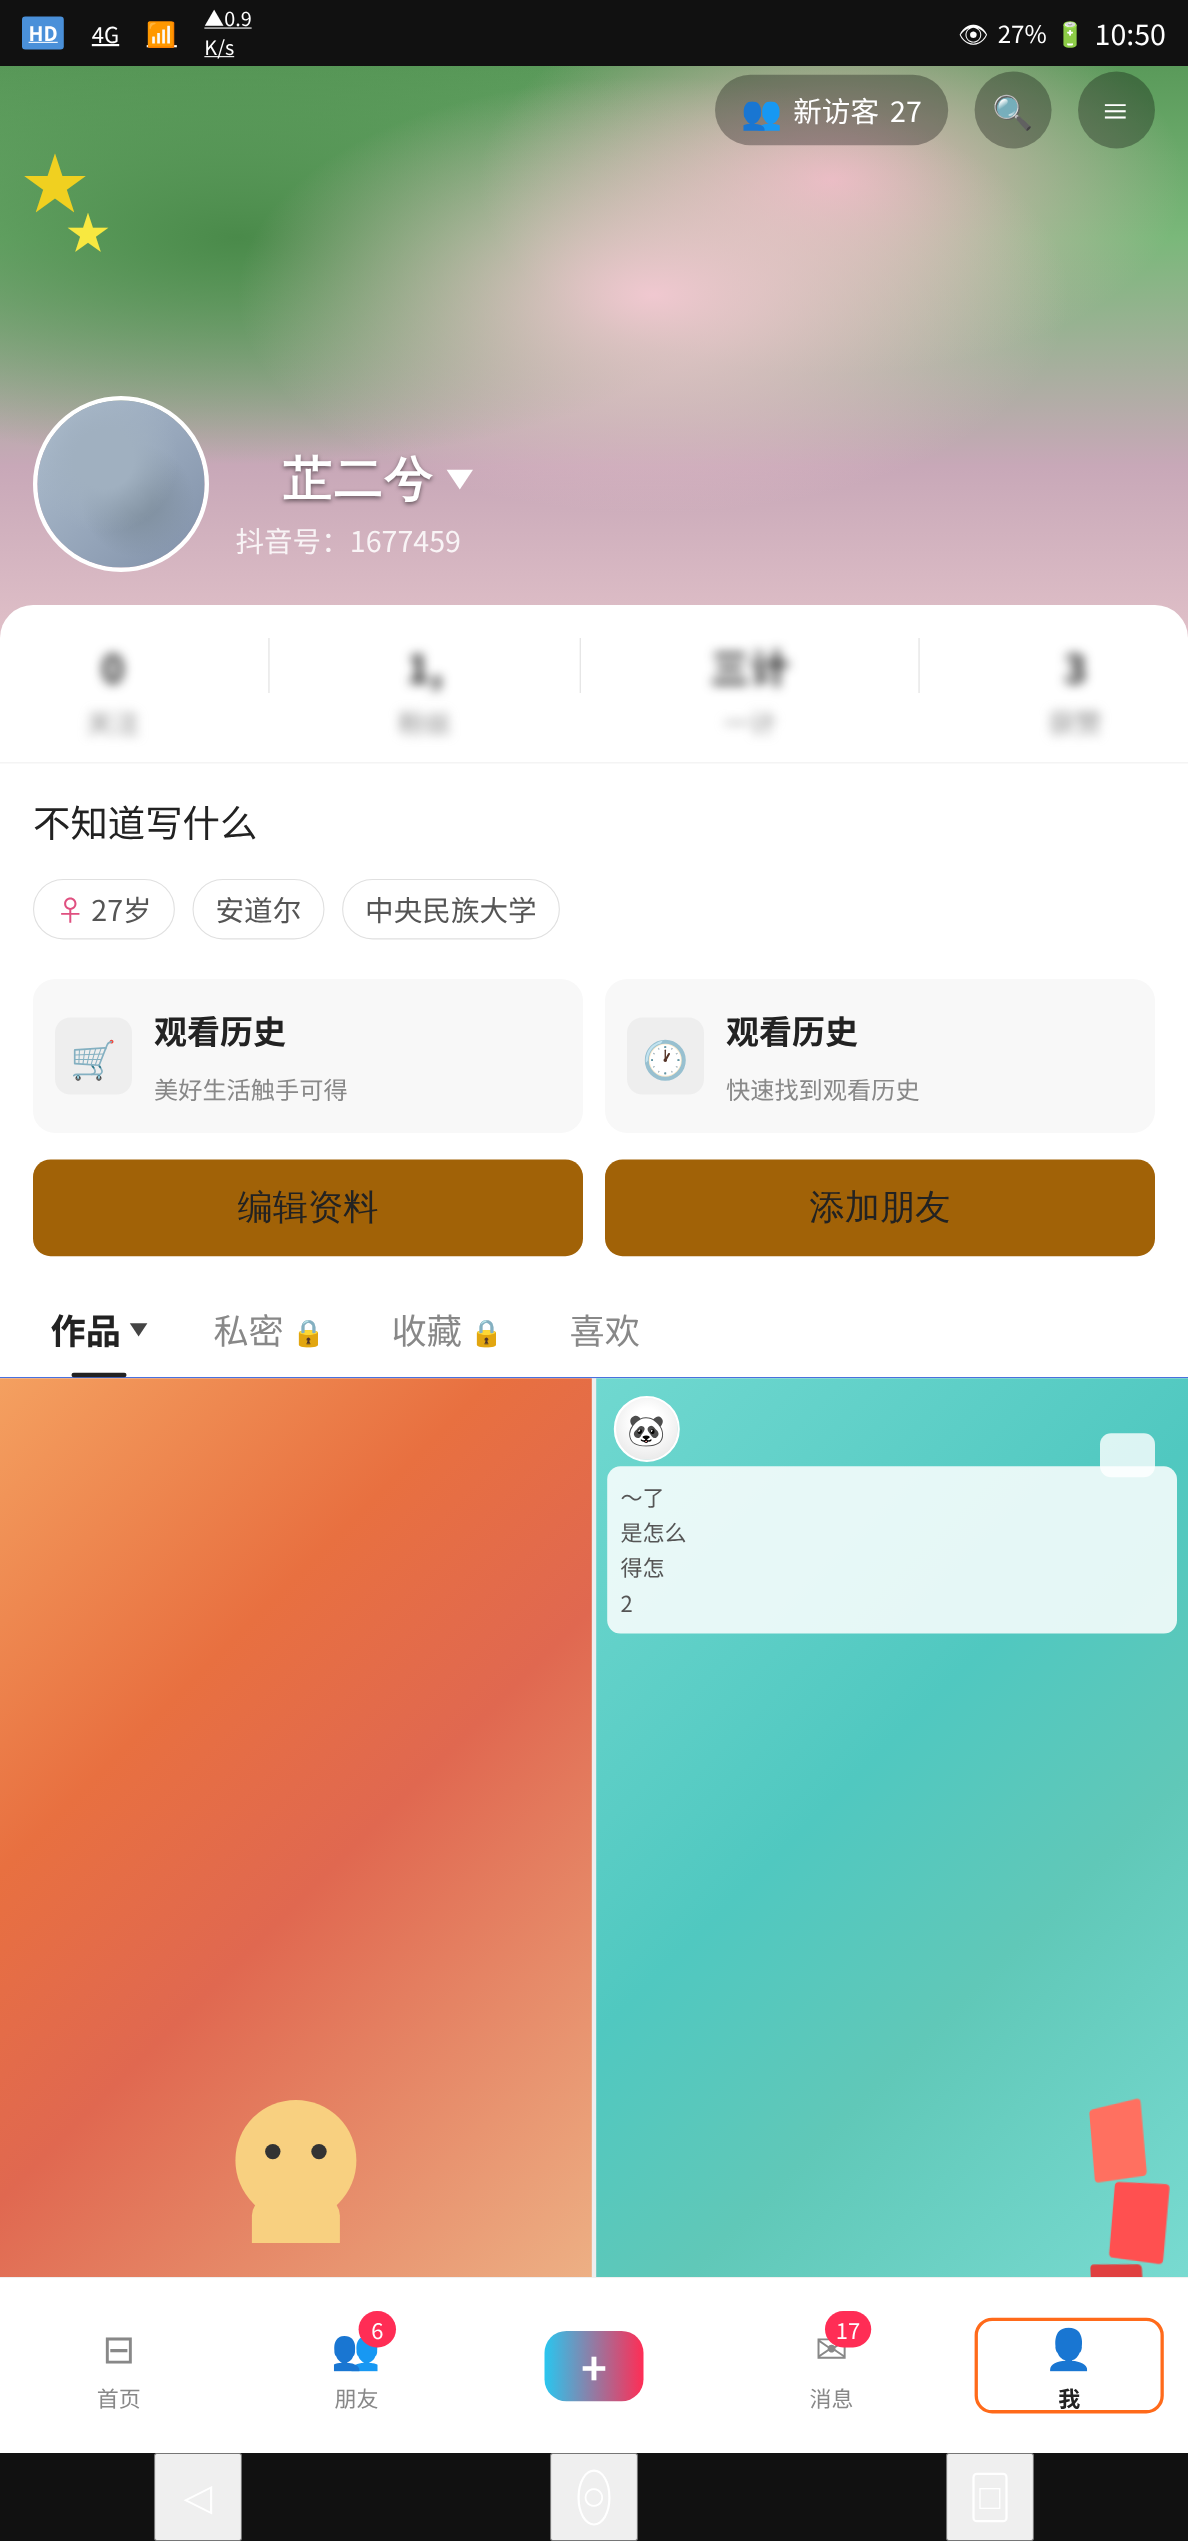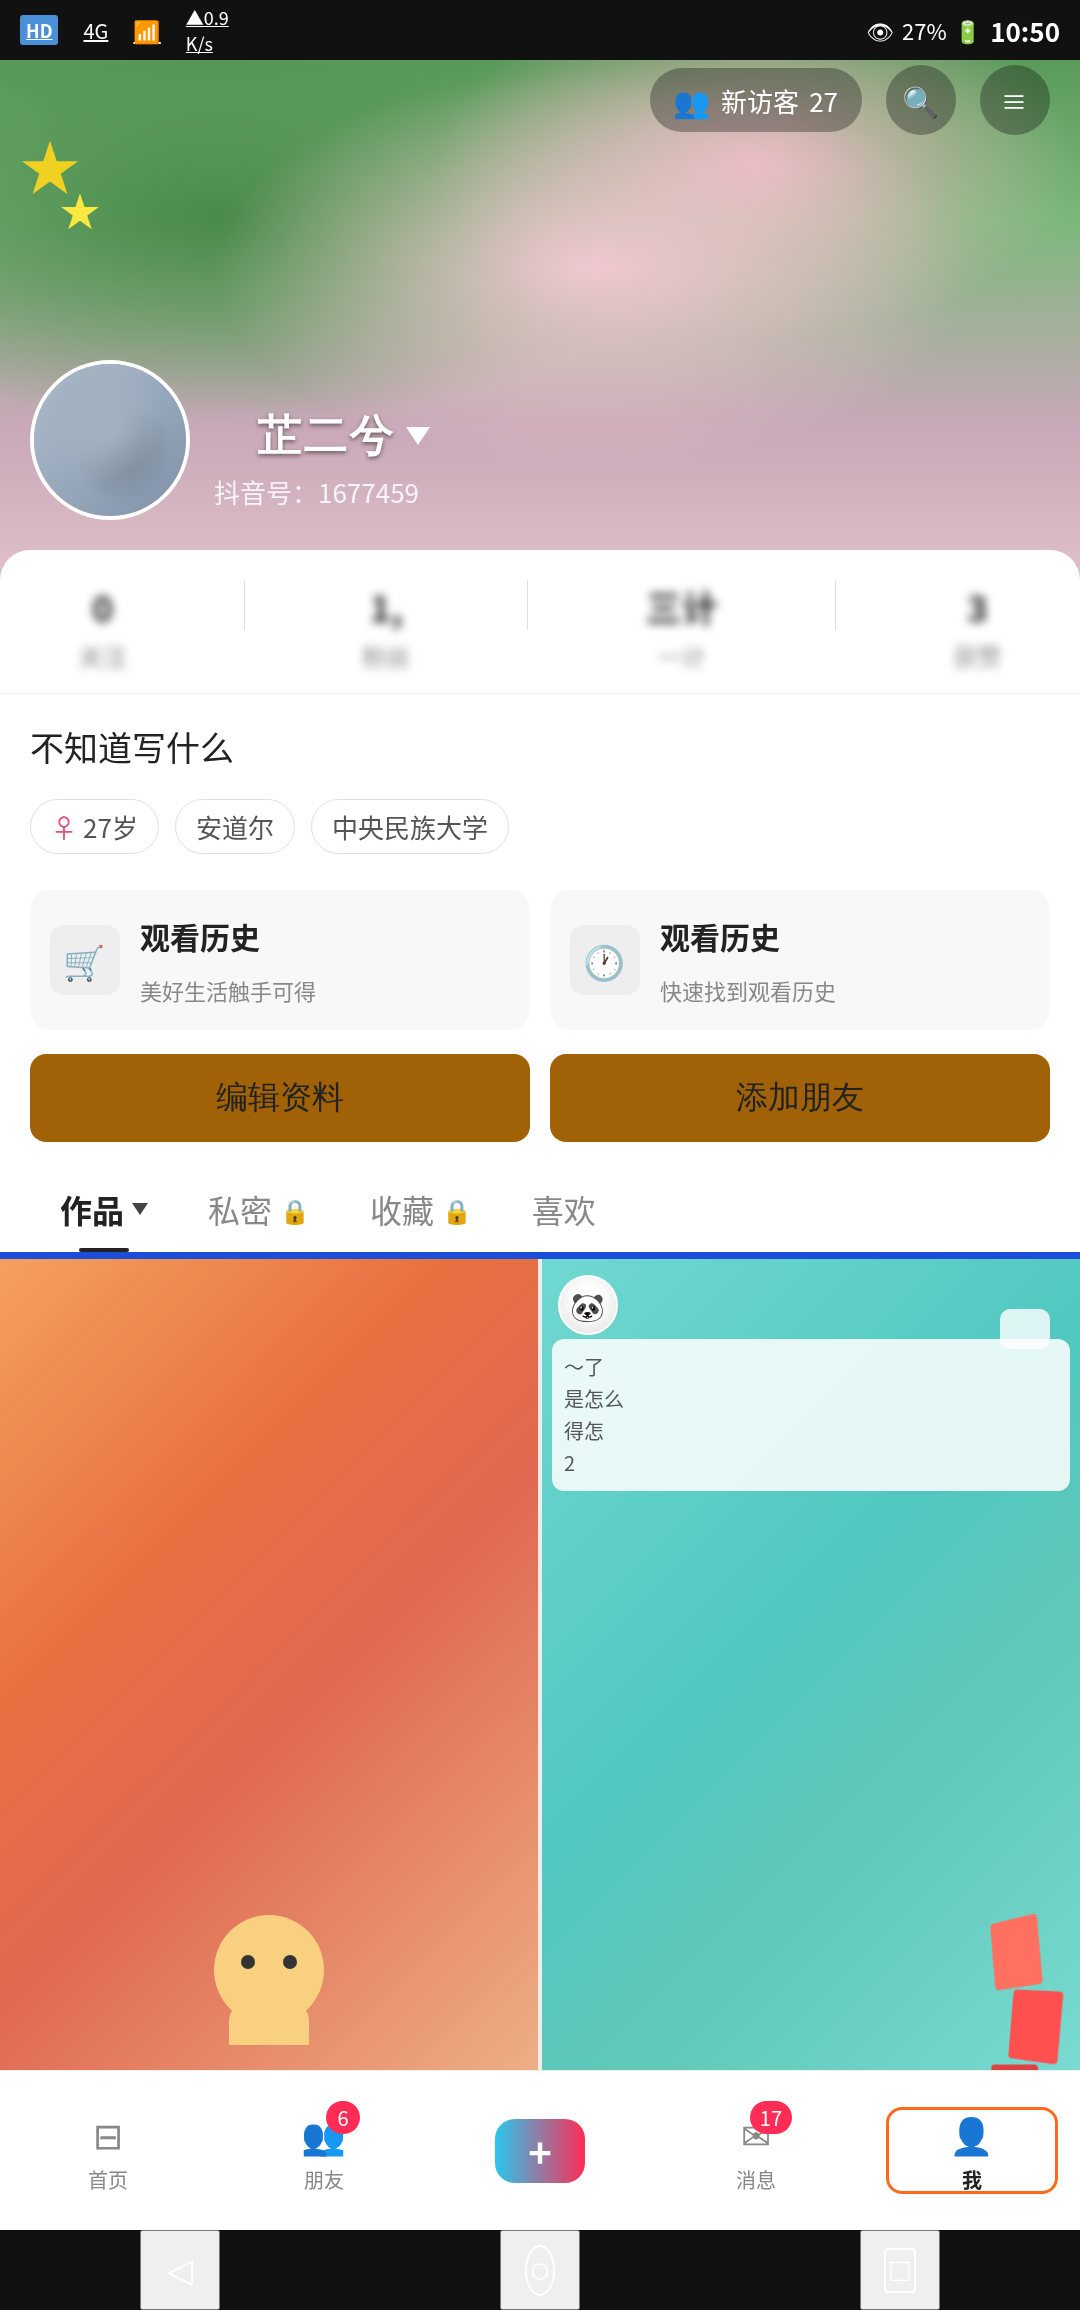--- a/index.html
+++ b/index.html
@@ -245,22 +245,22 @@
       font-weight: 500;
       display: flex;
       align-items: center;
       justify-content: center;
       cursor: pointer;
     }
 
     
     .content-tabs {
       display: flex;
-      border-bottom: 7px solid #1d4ed8;
-      padding: 0 30px;
+      border-bottom: 1px solid #1d4ed8;
+      padding: 0 16px;
       gap: 0;
     }
     .tab-item {
       padding: 20px 30px;
       font-size: 32px;
       color: #888;
       display: flex;
       align-items: center;
       gap: 8px;
       cursor: pointer;
@@ -457,21 +457,21 @@
   <div class="status-left">
     <span style="background:#4a90d9;color:#fff;font-size:18px;padding:2px 6px;border-radius:3px;font-weight:bold;">HD</span>
     <span style="font-size:20px;">4G</span>
     <span>📶</span>
     <span style="font-size:18px;">▲0.9<br>K/s</span>
   </div>
   <div class="status-right">
     <span>👁</span>
     <span>27%</span>
     <span>🔋</span>
-    <span style="font-weight:bold;font-size:26px;">10:50</span>
+    <span style="font-weight:normal;font-size:26px;">10:50</span>
   </div>
 </div>
 
 <div class="profile-header">
   <div class="header-bg-cartoon"></div>
 
   <span class="star star1">★</span>
   <span class="star star2">★</span>
 
   <div class="header-top-bar">

